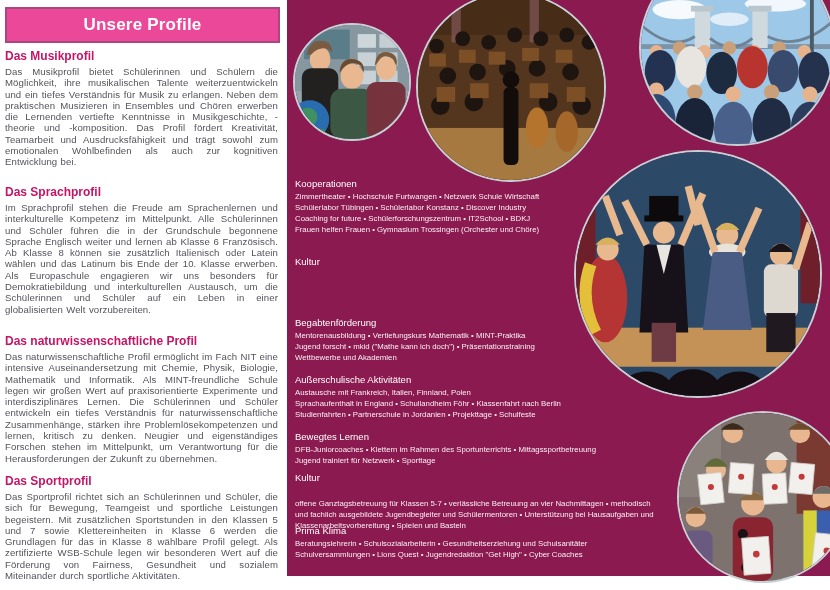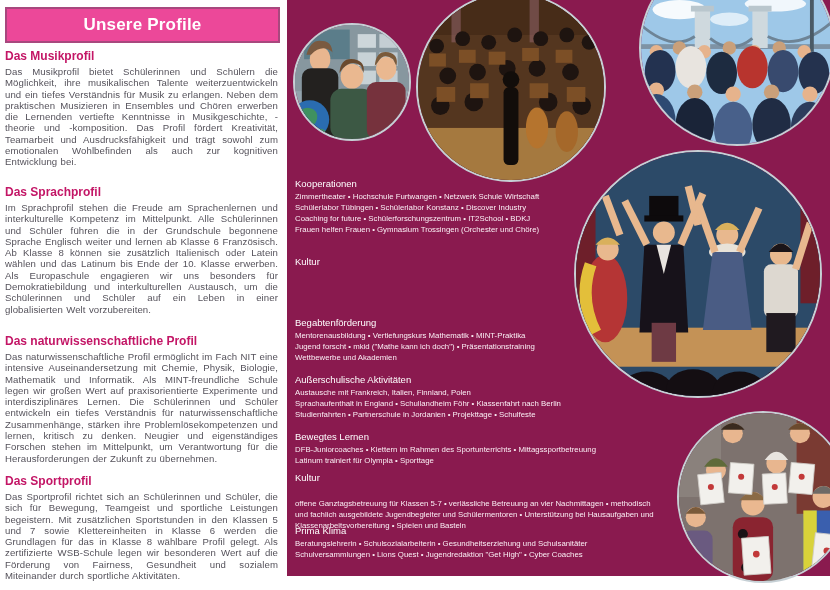--- a/index.html
+++ b/index.html
@@ -113,21 +113,21 @@
   <div class="rsec rsec-ausser">
     <h3>Außerschulische Aktivitäten</h3>
     <p>Austausche mit Frankreich, Italien, Finnland, Polen
 Sprachaufenthalt in England • Schullandheim Föhr • Klassenfahrt nach Berlin
 Studienfahrten • Partnerschule in Jordanien • Projekttage • Schulfeste</p>
   </div>
 
   <div class="rsec rsec-bewegt">
     <h3>Bewegtes Lernen</h3>
     <p>DFB-Juniorcoaches • Klettern im Rahmen des Sportunterrichts • Mittagssportbetreuung
-Latinum trainiert für Olympia • Sporttage</p>
+Jugend trainiert für Netzwerk • Sporttage</p>
   </div>
 
   <div class="rsec rsec-ganztag">
     <h3>Kultur</h3>
     <p>offene Ganztagsbetreuung für Klassen 5-7 • verlässliche Betreuung an vier Nachmittagen • methodisch und fachlich ausgebildete Jugendbegleiter und Schülermentoren • Unterstützung bei Hausaufgaben und Klassenarbeitsvorbereitung • Spielen und Basteln</p>
   </div>
 
   <div class="rsec rsec-prima">
     <h3>Prima Klima</h3>
     <p>Beratungslehrerin • Schulsozialarbeiterin • Gesundheitserziehung und Schulsanitäter

